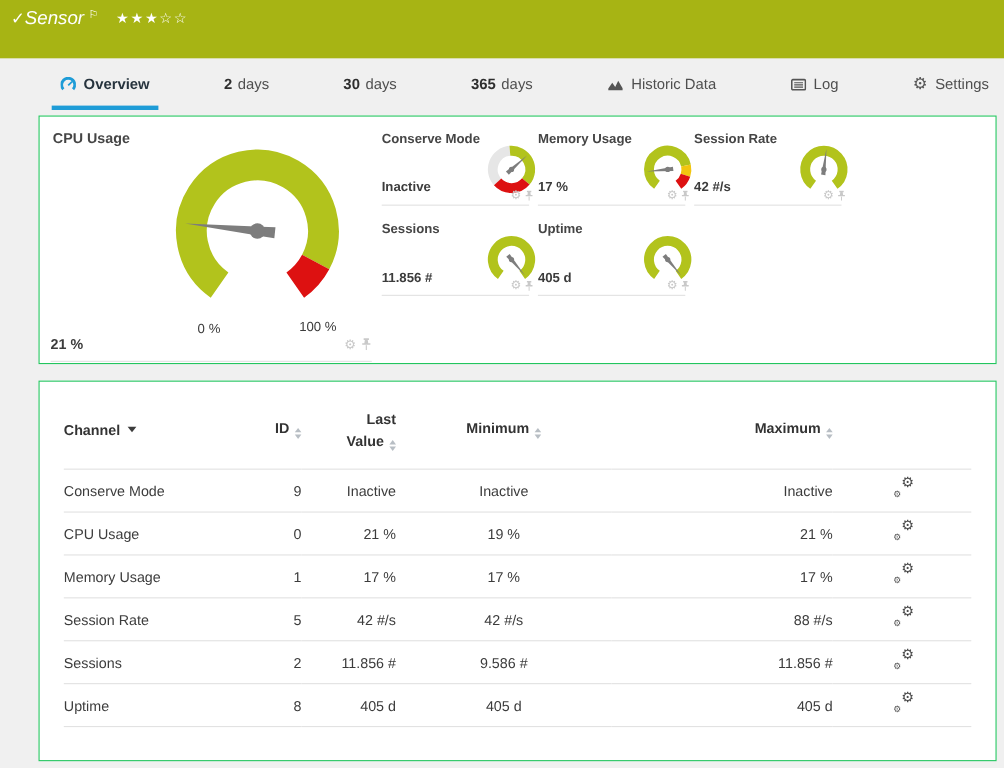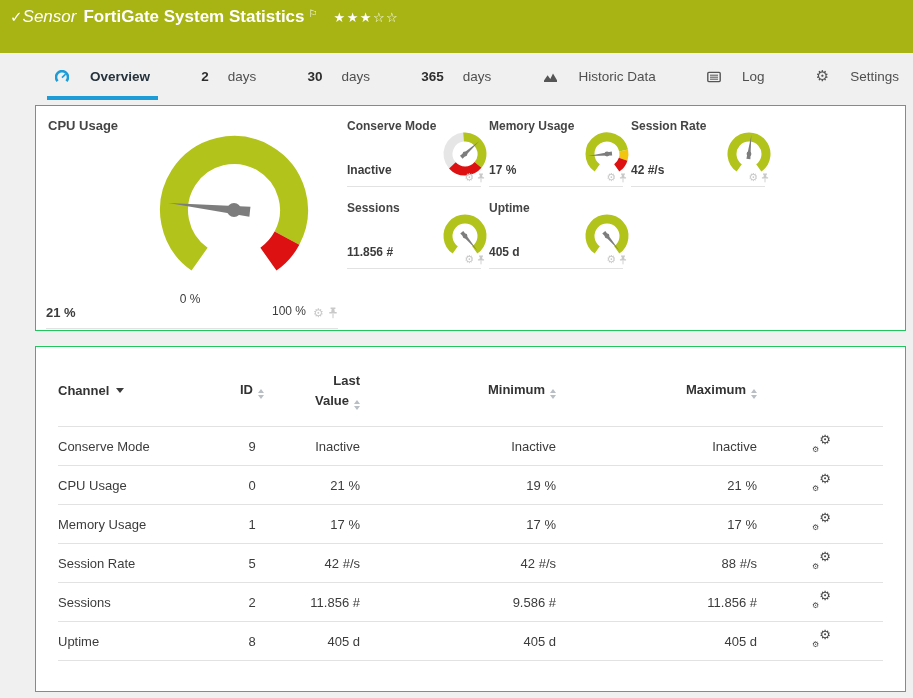--- a/index.html
+++ b/index.html
@@ -15,58 +15,58 @@
   .banner-top{display:flex;align-items:center;padding:7px 0 0 10px;}
   .check-icon{font-size:15px;font-weight:bold;line-height:1;}
   .sensor-kind{font-style:italic;font-size:17px;}
   .sensor-title{font-weight:bold;font-size:17px;margin-left:7px;}
   .flag-icon{font-size:10px;margin-left:4px;align-self:flex-start;margin-top:1px;}
   .stars{margin-left:16px;font-size:13px;letter-spacing:1.5px;}
   .banner-status{font-size:12px;font-weight:bold;margin:4px 0 0 55px;}
 
   
   .tabbar{display:flex;align-items:stretch;height:47px;padding:0 14px 0 55px;justify-content:space-between;}
-  .tab{display:flex;align-items:center;gap:21px;position:relative;color:#4f4f4f;font-size:13.5px;cursor:pointer;white-space:nowrap;}
+  .tab{display:flex;align-items:center;gap:7px;position:relative;color:#4f4f4f;font-size:13.5px;cursor:pointer;white-space:nowrap;}
   .tab .num{font-weight:bold;color:#2e2e2e;margin-right:-2px;}
   .tab.active{color:#26333d;font-weight:bold;}
   .tab.active::after{content:"";position:absolute;left:-8px;right:-8px;bottom:0;height:4px;background:#1e9cd7;}
   .ticon{flex:none;}
   .gear-tab{font-size:15px;color:#555;line-height:1;}
 
   
   .card{background:#fff;border:1px solid #22c55e;margin-left:35px;width:871px;box-sizing:border-box;}
   #card-gauges{height:226px;position:relative;margin-top:5px;}
   #card-table{height:346px;margin-top:15px;padding:0 22px;}
 
   
   .cpu-title{position:absolute;left:12px;top:12px;font-size:13px;font-weight:bold;color:#454545;}
   .big-gauge{position:absolute;left:98px;top:6px;width:200px;height:165px;}
   .scale-min{position:absolute;left:133px;top:186px;width:42px;text-align:center;font-size:12px;color:#3c3c3c;}
-  .scale-max{position:absolute;left:223px;top:198px;width:60px;text-align:center;font-size:12px;color:#3c3c3c;}
+  .scale-max{position:absolute;left:223px;top:184px;width:60px;text-align:center;font-size:12px;color:#3c3c3c;}
   .cpu-value{position:absolute;left:10px;top:199px;font-size:13px;font-weight:bold;color:#3c3c3c;}
   .cpu-icons{position:absolute;left:277px;top:201px;display:flex;gap:4px;align-items:center;color:#c9c9c9;}
   .cpu-divider{position:absolute;left:10px;top:222px;width:292px;border-top:1px solid #e2e2e2;}
 
   
   .mini-grid{position:absolute;left:311px;top:10px;display:grid;grid-template-columns:repeat(3,142px);grid-auto-rows:82px;}
   .mini{position:relative;width:134px;height:70px;border-bottom:1px solid #e2e2e2;}
   .mini-title{position:absolute;left:0;top:3px;font-size:12px;font-weight:bold;color:#454545;}
   .mini-value{position:absolute;left:0;bottom:9px;font-size:12px;font-weight:bold;color:#3c3c3c;}
   .mini-gauge{position:absolute;right:-8px;top:14px;width:48px;height:48px;}
   .mini-icons{position:absolute;right:-4px;bottom:3px;display:flex;gap:3px;align-items:center;color:#c9c9c9;z-index:2;}
   .gear-sm{font-size:11px;line-height:1;cursor:pointer;}
   .pin-svg{cursor:pointer;}
 
   
   table{width:100%;border-collapse:collapse;font-size:13px;color:#3c3c3c;}
   th{font-weight:bold;color:#333;padding:24px 0 16px;vertical-align:middle;}
   .c-channel{text-align:left;width:172px;}
-  .c-id{text-align:center;width:44px;}
+  .c-id{text-align:right;width:44px;}
   .c-last{text-align:right;width:86px;}
-  .c-min{text-align:right;width:196px;}
+  .c-min{text-align:center;width:196px;}
   .c-max{text-align:right;width:201px;}
   .c-gear{text-align:right;padding-right:52px;}
   tbody td{border-top:1px solid #e2e2e2;padding:9px 0;}
   tbody tr:last-child td{border-bottom:1px solid #e2e2e2;}
   tbody td.c-gear{padding-right:52px;}
   th{cursor:pointer;}
 
   .sort{display:inline-flex;flex-direction:column;gap:2px;margin-left:5px;vertical-align:1px;}
   .sort i{display:block;width:0;height:0;border-left:3.5px solid transparent;border-right:3.5px solid transparent;}
   .sort .up{border-bottom:4px solid #b8bec4;}
@@ -78,21 +78,20 @@
   .chan-settings .g1{position:absolute;right:0;top:-3px;font-size:13px;line-height:1;}
   .chan-settings .g2{position:absolute;left:0;bottom:-1px;font-size:8px;line-height:1;}
 </style>
 </head>
 <body>
 
 <div class="banner" style="background: rgb(167, 180, 20);">
   <div class="banner-top">
     <span class="check-icon uni">✓</span>
     <span class="sensor-kind">Sensor</span>
-    <span class="sensor-title">FortiGate System Statistics</span>
     <span class="flag-icon uni">⚐</span>
     <span class="stars uni">★★★☆☆</span>
   </div>
 </div>
 
 <div class="tabbar">
   <div class="tab active">
     <svg class="ticon" viewBox="0 0 14 14" width="14" height="14">
       <path d="M2.6 11.2 A6 6 0 1 1 11.4 11.2" fill="none" stroke="#1e9cd7" stroke-width="2.6"></path>
       <line x1="7" y1="7.6" x2="10.6" y2="4.2" stroke="#1e9cd7" stroke-width="1.6"></line>

